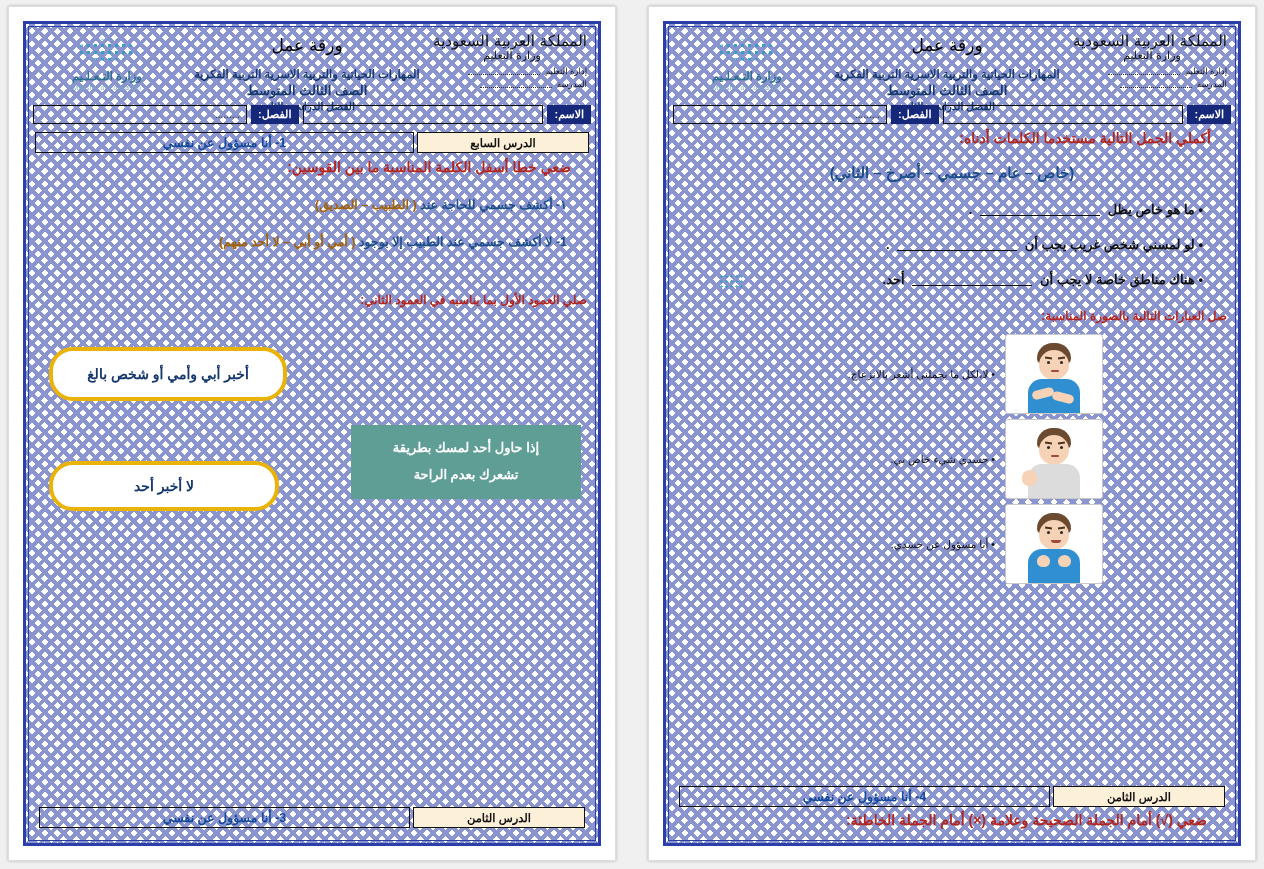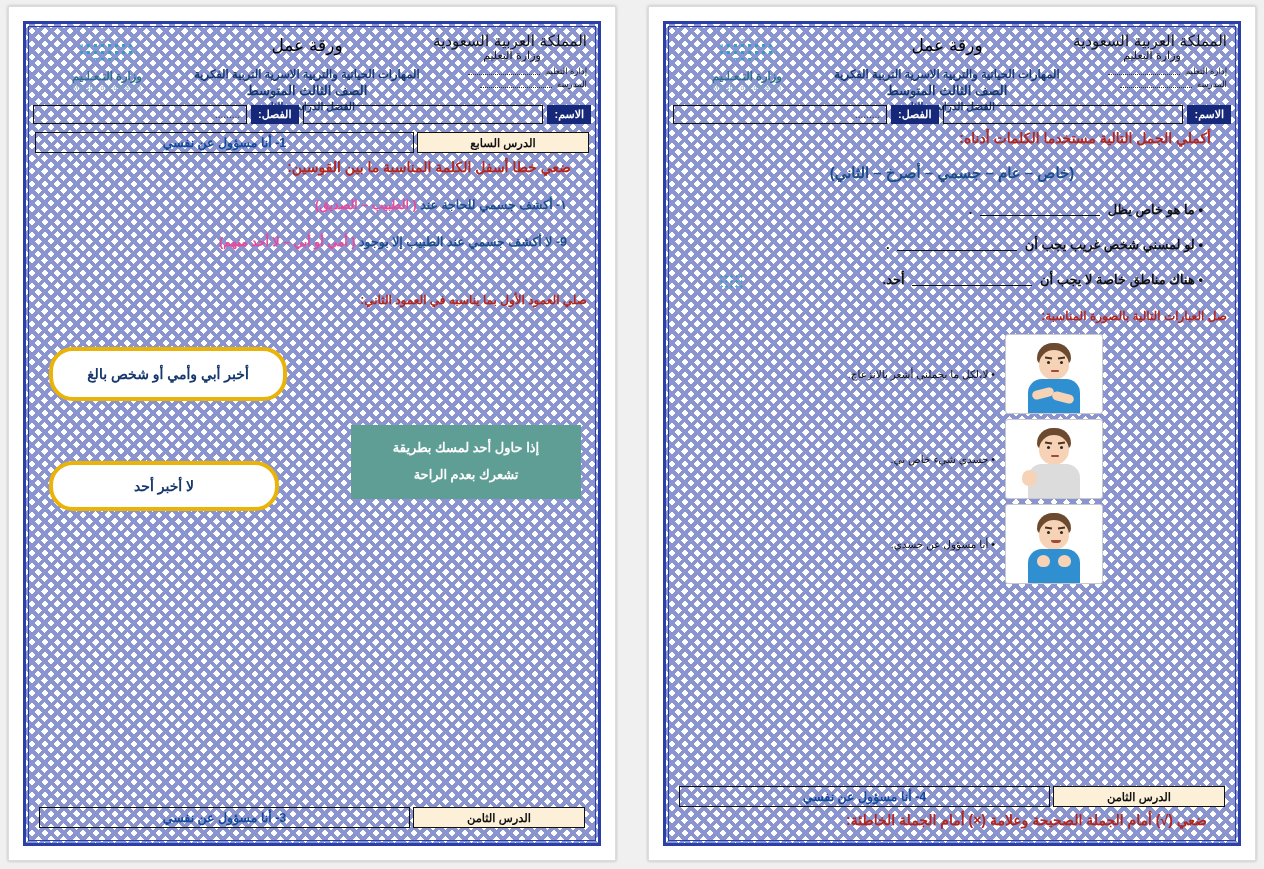--- a/index.html
+++ b/index.html
@@ -164,21 +164,21 @@
     font-size:14px;font-weight:bold;color:#b3261e;
   }
   
   .q-line{
     margin:22px 26px 0 26px;
     text-align:right;
     font-size:12.5px;
     color:#1d4e89;
     font-weight:bold;
   }
-  .q-line .paren{color:#ec4899;}
+  .q-line .paren{color:#a16207;}
   .match-head{
     margin:44px 6px 0 6px;
     text-align:right;
     font-size:12px;font-weight:bold;color:#b3261e;
   }
   .match-area{
     position:relative;
     height:210px;
     margin-top:22px;
   }
@@ -478,21 +478,21 @@
       </div>
 
       <div class="instr">ضعي خطا أسفل الكلمة المناسبة ما بين القوسين:</div>
 
       <div class="q-line">
         <span>١- أكشف جسمي للحاجة عند</span>
         <span class="paren">( الطبيب – الصديق)</span>
       </div>
 
       <div class="q-line">
-        <span>9- لا أكشف جسمي عند الطبيب إلا بوجود</span>
+        <span>1- لا أكشف جسمي عند الطبيب إلا بوجود</span>
         <span class="paren">( أمي أو أبي – لا أحد منهم)</span>
       </div>
 
       <div class="match-head">صلي العمود الأول بما يناسبه في العمود الثاني:</div>
 
       <div class="match-area">
         <div class="pill pill-a">أخبر أبي وأمي أو شخص بالغ</div>
         <div class="pill pill-b">لا أخبر أحد</div>
         <div class="greenbox">
           <span>إذا حاول أحد لمسك بطريقة</span>

